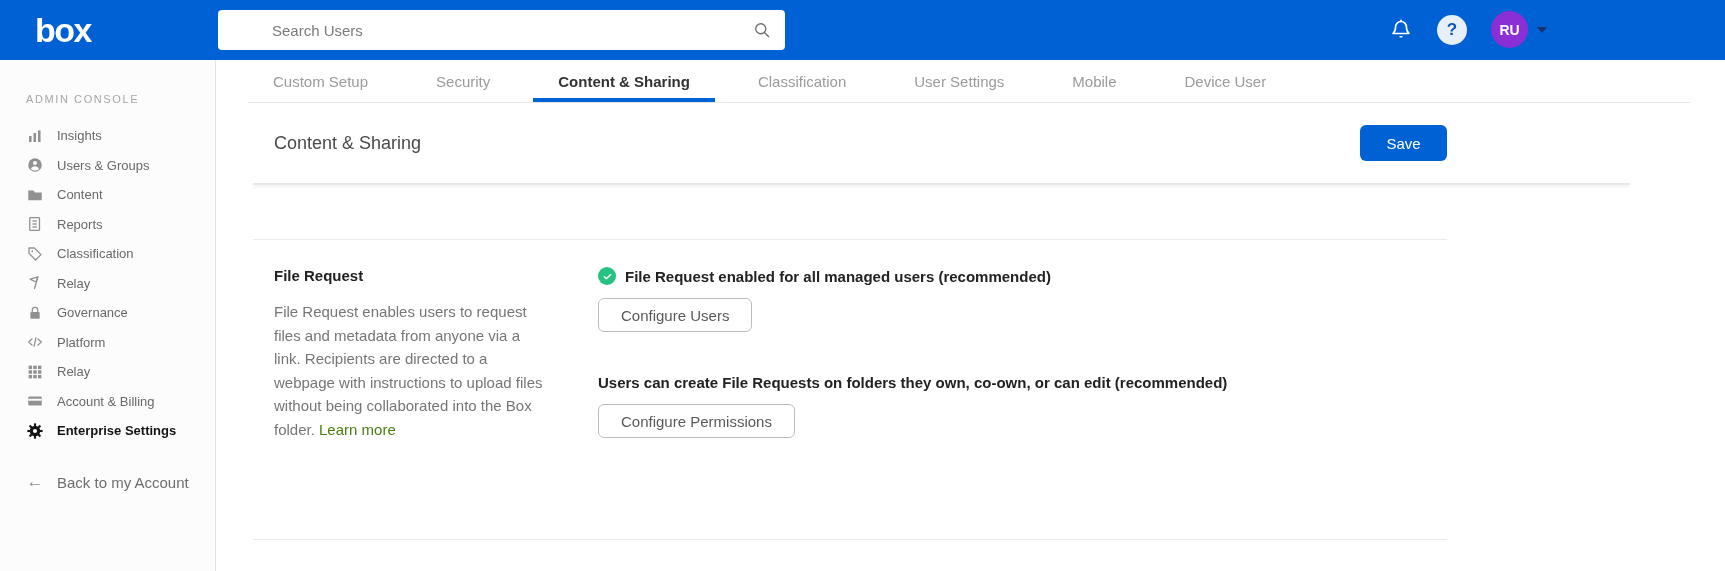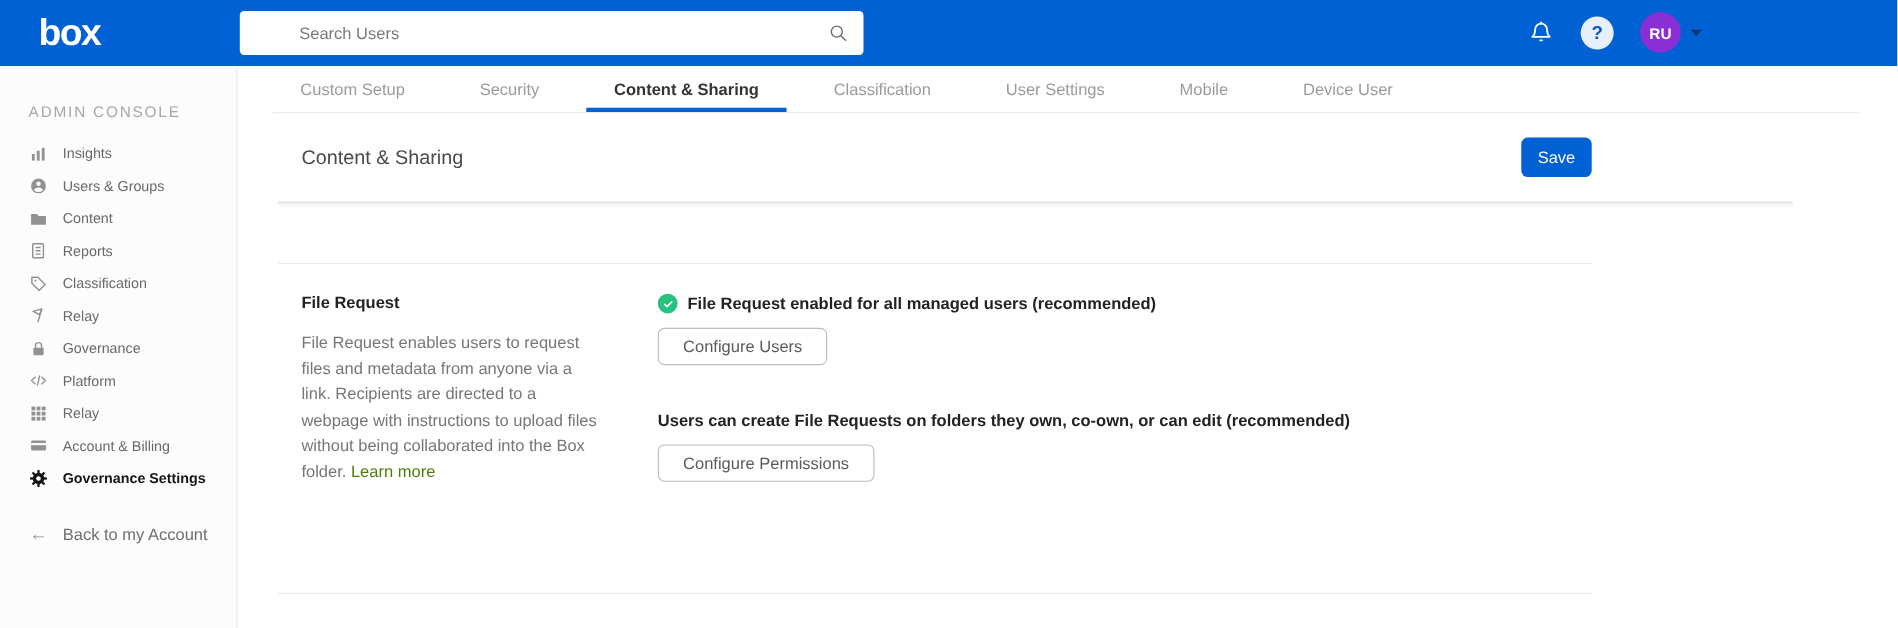--- a/index.html
+++ b/index.html
@@ -17,37 +17,37 @@
   .searchbox input { flex:1; height:100%; border:none; outline:none; background:transparent; font:15px "Liberation Sans","DejaVu Sans",sans-serif; color:#444; padding:0 0 0 14px;margin-left:40px; }
   .searchbox input::placeholder { color:#7a7a7a; opacity:1; }
   .search-icon { margin-right:13px; display:flex; }
   .bell { position:absolute; left:1388px; top:17px; display:flex; cursor:pointer; }
   .help { position:absolute; left:1437px; top:15px; width:30px; height:30px; border-radius:50%; background:#e7effb; color:#0d57b8; font-size:17px; font-weight:bold; display:flex; align-items:center; justify-content:center; cursor:pointer; }
   .avatar { position:absolute; left:1491px; top:11px; width:37px; height:37px; border-radius:50%; background:#8a2fd6; color:#fff; font-size:14px; font-weight:bold; display:flex; align-items:center; justify-content:center; cursor:pointer; }
   .caret { position:absolute; left:1537px; top:27px; width:0; height:0; border-left:5px solid transparent; border-right:5px solid transparent; border-top:6px solid #16336e; cursor:pointer; }
 
   
   .sidebar { position:absolute; left:0; top:60px; width:216px; height:511px; background:#fcfcfc; border-right:1px solid #e4e4e4; }
-  .side-label { margin:33px 0 0 26px; font-size:14px; letter-spacing:1.6px; color:#a7a7a7; }
+  .side-label { margin:33px 0 0 26px; font-size:11px; letter-spacing:1.6px; color:#a7a7a7; }
   .side-list { margin-top:16px; }
   .side-item { height:29.5px; display:flex; align-items:center; padding-left:26px; color:#696969; font-size:13px; cursor:pointer; }
   .side-item .ic { width:18px; display:flex; justify-content:center; margin-right:13px; flex:none; }
   .side-item.active { color:#141414; font-weight:bold; }
   .back-row { margin-top:22px; height:29.5px; display:flex; align-items:center; padding-left:26px; color:#6e6e6e; font-size:15px; cursor:pointer; }
   .back-row .arrow { width:18px; margin-right:13px; color:#8f8f8f; font-size:17px; display:flex; justify-content:center; }
 
   
   .main { position:absolute; left:216px; top:60px; width:1509px; height:511px; background:#fff; }
   .tabs { height:43px; margin:0 35px 0 32px; border-bottom:1px solid #e8e8e8; display:flex; align-items:stretch; }
   .tab { display:flex; align-items:center; padding:0 25px; margin-right:18px; font-size:15px; color:#9b9b9b; cursor:pointer; }
   .tab.active { color:#333; font-weight:bold; box-shadow:inset 0 -4px 0 #0061d5; }
 
   .header { height:80px; margin:0 278px 0 58px; display:flex; align-items:center; justify-content:space-between; }
   .page-title { font-size:18px; color:#4a4a4a; }
-  .save-btn { width:64px; height:36px; background:#0061d5; color:#fff; border:none; border-radius:6px; font:15px "Liberation Sans","DejaVu Sans",sans-serif; cursor:pointer; }
+  .save-btn { width:87px; height:36px; background:#0061d5; color:#fff; border:none; border-radius:6px; font:15px "Liberation Sans","DejaVu Sans",sans-serif; cursor:pointer; }
 
   .divider-shadow { margin-left:37px; width:1377px; height:2px; background:#e7e7e7; box-shadow:0 2px 3px rgba(0,0,0,0.07); }
   .divider { margin:54px 0 0 37px; width:1194px; height:1px; background:#eaeaea; }
   .divider-bottom { margin:98px 0 0 37px; width:1194px; height:1px; background:#eaeaea; }
 
   .section { display:flex; margin:27px 0 0 58px; }
   .col-left { width:270px; margin-right:54px; flex:none; }
   .setting-title { font-size:15px; font-weight:bold; color:#222; margin:0 0 16px 0; }
   .setting-desc { font-size:15px; line-height:23.5px; color:#767676; margin:0; }
   .learn-more { color:#4d7c0f; text-decoration:none; cursor:pointer; }
@@ -213,21 +213,21 @@
               <rect x="10.6" y="1.8" width="2.8" height="5" transform="rotate(90 12 12)"></rect>
               <rect x="10.6" y="1.8" width="2.8" height="5" transform="rotate(135 12 12)"></rect>
               <rect x="10.6" y="1.8" width="2.8" height="5" transform="rotate(180 12 12)"></rect>
               <rect x="10.6" y="1.8" width="2.8" height="5" transform="rotate(225 12 12)"></rect>
               <rect x="10.6" y="1.8" width="2.8" height="5" transform="rotate(270 12 12)"></rect>
               <rect x="10.6" y="1.8" width="2.8" height="5" transform="rotate(315 12 12)"></rect>
             </g>
             <circle cx="12" cy="12" r="2.8" fill="#fcfcfc"></circle>
           </svg>
       </span>
-      <span>Governance Settings</span>
+      <span>Enterprise Settings</span>
     </div>
   </div>
 
   <div class="back-row">
     <span class="arrow">←</span>
     <span>Back to my Account</span>
   </div>
 </div>
 
 <div class="main">

